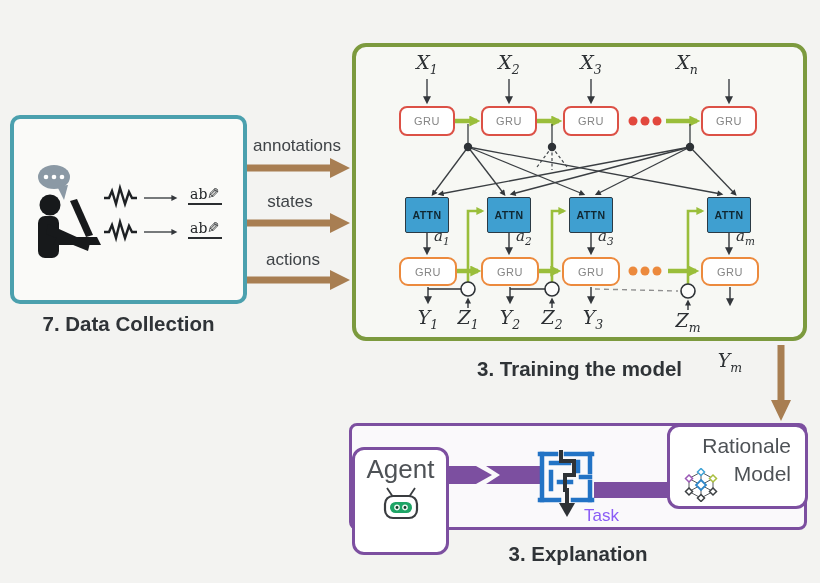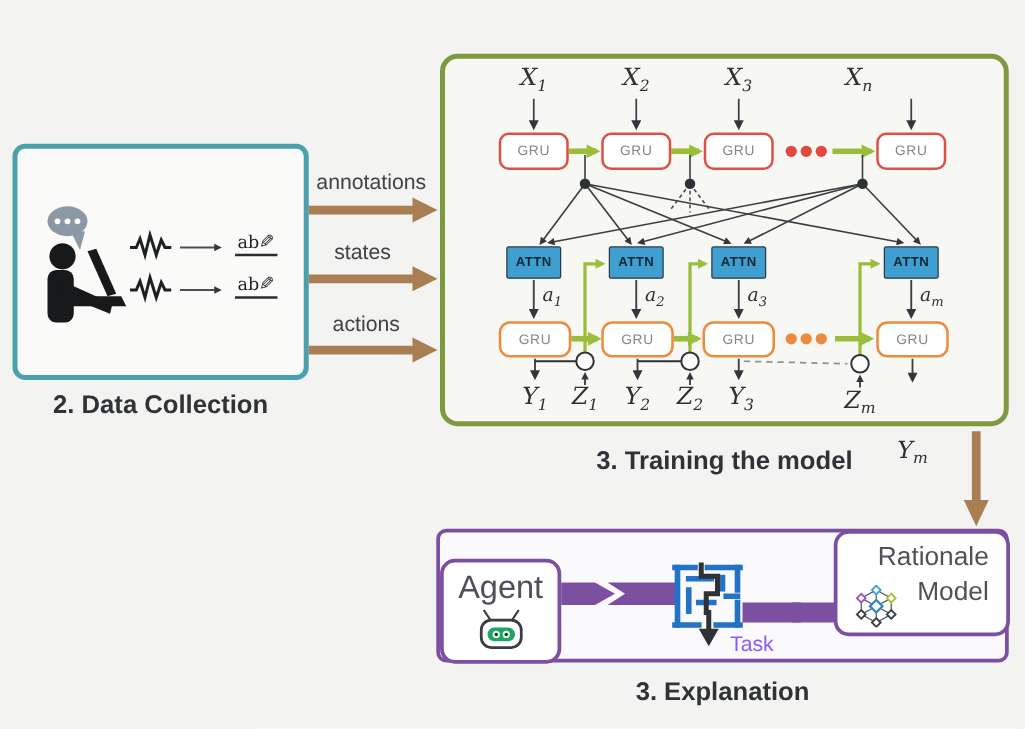--- a/index.html
+++ b/index.html
@@ -3,30 +3,30 @@
 <meta charset="utf-8">
 <style>
   html,body{margin:0;padding:0;background:#fff;}
   #stage{position:relative;width:820px;height:583px;background:#f3f3f1;overflow:hidden;
          font-family:"Liberation Sans",sans-serif;}
   svg.layer{position:absolute;left:0;top:0;z-index:1;}
   .panel{position:absolute;box-sizing:border-box;z-index:0;}
   #dc-box{left:10px;top:115px;width:237px;height:189px;border:4px solid #4BA0AE;background:#fafaf8;border-radius:10px;}
   #tr-box{left:352px;top:43px;width:455px;height:298px;border:4px solid #7C9A3E;background:#f7f8f4;border-radius:14px;}
   #ex-box{left:349px;top:423px;width:458px;height:107px;border:3.5px solid #7C4FA0;background:#faf9fb;border-radius:8px;}
-  #agent-box{left:352px;top:447px;width:97px;height:84px;border:3.5px solid #7C4FA0;background:#fff;border-radius:12px;z-index:3;
+  #agent-box{left:352px;top:447px;width:97px;height:108px;border:3.5px solid #7C4FA0;background:#fff;border-radius:12px;z-index:3;
              display:flex;flex-direction:column;align-items:center;padding-top:4px;}
   #rationale-box{left:667px;top:424px;width:141px;height:85px;border:3.5px solid #7C4FA0;background:#fff;border-radius:12px;z-index:3;
              text-align:right;padding:5px 14px 0 0;color:#4e5256;font-size:21px;line-height:1.32;}
   .section-label{position:absolute;z-index:2;font-weight:bold;font-size:20.5px;color:#2f3337;text-align:center;}
   .flow-label{position:absolute;z-index:2;font-size:17px;color:#3f4347;text-align:center;width:110px;}
   .node{position:absolute;box-sizing:border-box;background:#fff;display:flex;align-items:center;justify-content:center;z-index:2;}
   .gru-top{width:56px;height:30px;border:2px solid #DC5146;border-radius:8px;color:#858585;font-size:11px;letter-spacing:.5px;}
   .gru-bot{width:58px;height:29px;border:2.5px solid #EC8A3D;border-radius:9px;color:#858585;font-size:11px;letter-spacing:.5px;}
-  .attn{width:44px;height:26px;background:#3F9FD0;border:1.5px solid #2B3A44;border-radius:2px;color:#102731;font-size:10.5px;font-weight:bold;letter-spacing:.4px;}
+  .attn{width:44px;height:36px;background:#3F9FD0;border:1.5px solid #2B3A44;border-radius:2px;color:#102731;font-size:10.5px;font-weight:bold;letter-spacing:.4px;}
   .math{position:absolute;z-index:2;font-family:"DejaVu Serif",serif;font-style:italic;font-size:19px;color:#2d3134;
         transform:translateX(-50%);white-space:nowrap;line-height:1;}
   .math sub{font-size:12.5px;}
   .math.small{font-size:15px;transform:none;}
   .math.small sub{font-size:10.5px;}
   .ab-icon{position:absolute;z-index:2;width:34px;text-align:center;border-bottom:2px solid #2a2d30;padding-bottom:1px;color:#1e2124;line-height:1;}
   .ab-t{font-family:"DejaVu Serif",serif;font-size:14px;}
   .ab-p{display:inline-block;transform:scaleX(-1);font-size:15px;}
   .agent-label{font-size:26px;color:#4e5256;margin-bottom:1px;}
   .task-label{position:absolute;z-index:2;font-size:17px;color:#8b5cf6;}
@@ -186,21 +186,21 @@
       <path d="M590,454 V472 M590,482 V500"></path>
       <path d="M540,500 H559 M573,500 H592"></path>
       <path d="M551,463 H569 M578,462 V471 M551,472 V489 M559,482 H571 M581,477 H590"></path>
     </g>
     <g>
       <path d="M561,450 V461 H574 V475 H565 V490 H567 V505" stroke="#2e3236" stroke-width="4" fill="none"></path>
       <polygon points="559,503 575,503 567,517" fill="#2e3236"></polygon>
     </g>
   </svg>
 
-  <div class="section-label" style="left:10px;top:312px;width:237px;">2. Data Collection</div>
+  <div class="section-label" style="left:10px;top:312px;width:237px;">7. Data Collection</div>
   <div class="section-label" style="left:352px;top:357px;width:455px;">3. Training the model</div>
   <div class="section-label" style="left:349px;top:542px;width:458px;">3. Explanation</div>
 
   <div class="flow-label" style="left:242px;top:136px;">annotations</div>
   <div class="flow-label" style="left:235px;top:192px;">states</div>
   <div class="flow-label" style="left:238px;top:250px;">actions</div>
 
   <div class="ab-icon" style="left:188px;top:186px;">
     <span class="ab-t">ab</span><span class="ab-p">✎</span>
   </div>

